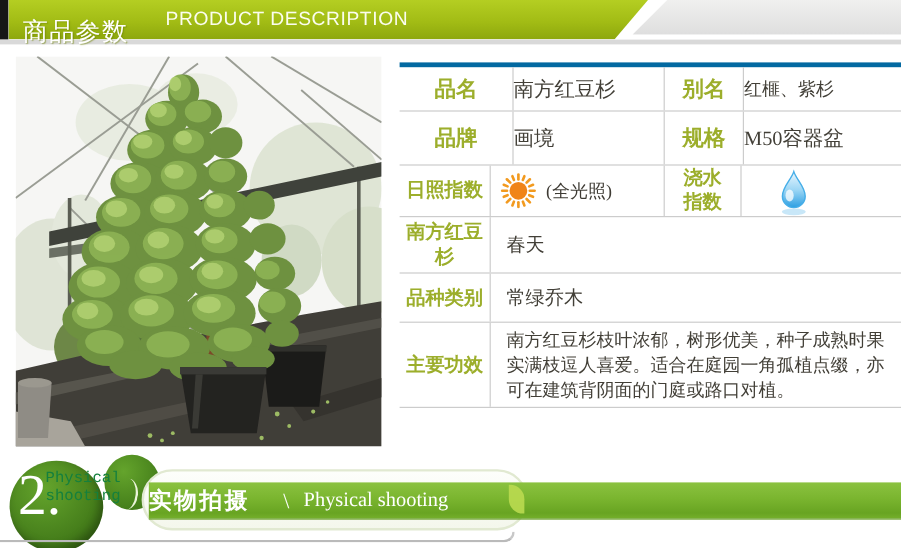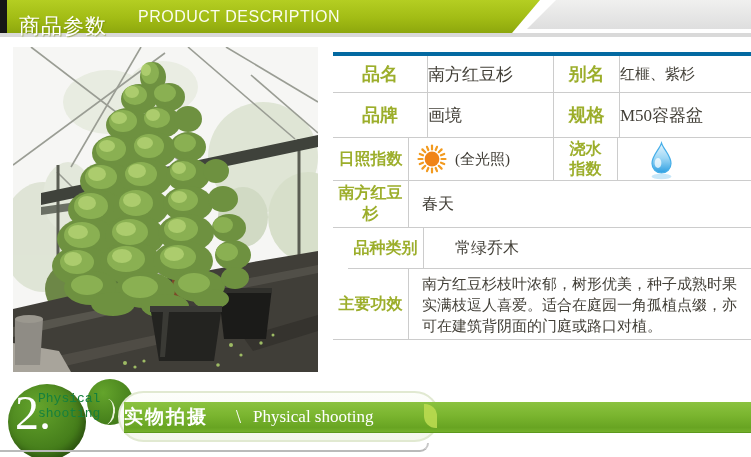--- a/index.html
+++ b/index.html
@@ -26,21 +26,21 @@
 
   
   .ptable { position:absolute; left:333px; top:52px; width:418px; border-top:4px solid #0369a1; }
   .prow  { display:flex; border-bottom:1px solid #cccccc; align-items:stretch; }
   .pcell { display:flex; align-items:center; }
   .plabel { justify-content:center; color:#9cae2b; font-weight:bold; font-size:18px; text-align:center; }
   .plabel.small { font-size:16px; }
   .pvalue { font-family:"Liberation Serif","DejaVu Serif",serif; color:#423f37; font-size:17px; }
   .bl { border-left:1px solid #cccccc; }
   .r1 { height:37px; } .r2 { height:45px; } .r3 { height:43px; }
-  .r4 { height:47px; } .r5 { height:41px;margin-left:15px; } .r6 { height:71px; }
+  .r4 { height:47px; } .r5 { height:41px; } .r6 { height:71px; }
   .w-l1 { width:94px; } .w-v1 { width:126px; } .w-l2 { width:66px; } .w-rest { flex:1; }
   .w3-l1 { width:75px; flex-direction:row; justify-content:center; line-height:20px; }
   .w3-v1 { width:145px;text-align:right; } .w3-l2 { width:64px; flex-direction:column; justify-content:center; line-height:20px; }
   .wb-l { width:75px; } 
   .pad { }
   .sun-text { font-size:15px; margin-left:8px; color:#3e3b34; font-family:"Liberation Serif",serif; }
   .fx-value { font-size:15px; line-height:21px; padding:5px 4px 5px 13px; align-items:flex-start; display:flex; }
 
   
   .small-circle { position:absolute; left:87px; top:379px; width:46px; height:46px; border-radius:50%;
@@ -309,21 +309,21 @@
       </div>
     </div>
 
     <div class="prow r4">
       <div class="pcell plabel small wb-l">南方红豆杉</div>
       <div class="pcell pvalue w-rest bl" style="padding-left:13px;font-size:16px">春天</div>
     </div>
 
     <div class="prow r5">
       <div class="pcell plabel small wb-l">品种类别</div>
-      <div class="pcell pvalue w-rest bl" style="padding-left:31px;font-size:16px">常绿乔木</div>
+      <div class="pcell pvalue w-rest bl" style="padding-left:13px;font-size:16px">常绿乔木</div>
     </div>
 
     <div class="prow r6">
       <div class="pcell plabel small wb-l">主要功效</div>
       <div class="pvalue w-rest bl fx-value">南方红豆杉枝叶浓郁，树形优美，种子成熟时果实满枝逗人喜爱。适合在庭园一角孤植点缀，亦可在建筑背阴面的门庭或路口对植。</div>
     </div>
 
   </div>
 
   <div>

